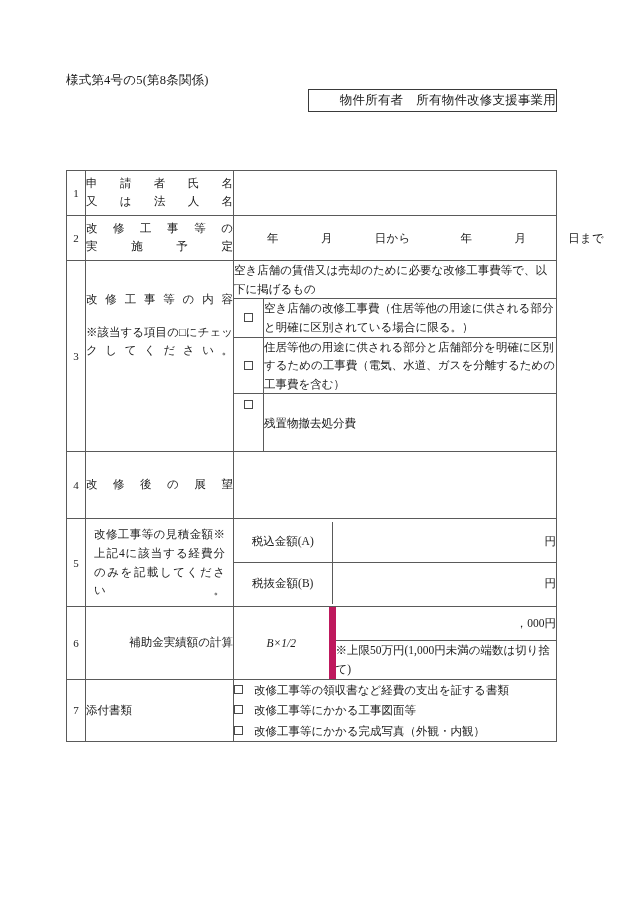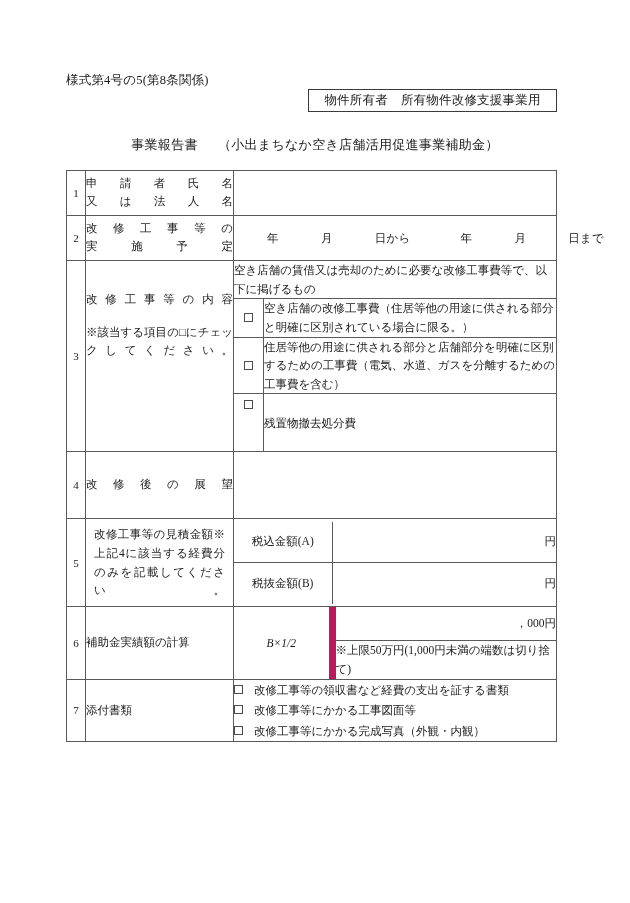--- a/index.html
+++ b/index.html
@@ -36,21 +36,21 @@
   .usage-box {
     position: absolute;
     left: 308px;
     top: 89px;
     width: 249px;
     height: 23px;
     border: 1px solid #3a3a3a;
     box-sizing: border-box;
     display: flex;
     align-items: center;
-    justify-content: center;
+    justify-content: flex-end;
     font-size: 12.5px;
     letter-spacing: 0.2px;
     white-space: nowrap;
   }
   .usage-box .gap { display: inline-block; width: 13px; }
 
   .doc-title {
     position: absolute;
     left: 0;
     top: 136px;
@@ -174,25 +174,20 @@
 <div class="page">
 
   <div class="form-code">様式第4号の5(第8条関係)</div>
 
   <div class="usage-box">
     <span>物件所有者</span>
     <span class="gap"></span>
     <span>所有物件改修支援事業用</span>
   </div>
 
-  <div class="doc-title">
-    <span>事業報告書</span>
-    <span class="gap"></span>
-    <span>（小出まちなか空き店舗活用促進事業補助金）</span>
-  </div>
 
   <table class="form-table">
     <colgroup>
       <col class="col-num">
       <col class="col-lbl">
       <col class="col-chk">
       <col>
     </colgroup>
 
     <tbody>
@@ -328,21 +323,21 @@
               <span></span><span>円</span>
             </td>
           </tr>
         </tbody>
             </table>
       </td>
     </tr>
 
     <tr>
       <td class="num-cell">6</td>
-      <td class="lbl-plain" style="text-align:left;">補助金実績額の計算</td>
+      <td class="lbl-plain" style="text-align:right;">補助金実績額の計算</td>
       <td colspan="2" style="padding:0;">
         <table class="sub-table">
           <colgroup>
                 <col class="col-sub">
                 <col>
               </colgroup>
           <tbody>
                 <tr>
             <td class="lbl-center" rowspan="2" style="border:none;border-right:7px solid #be185d;font-style:italic;">B×1/2</td>
             <td class="amount-cell" style="border:none;border-bottom:1px solid #5a5a5a;">

